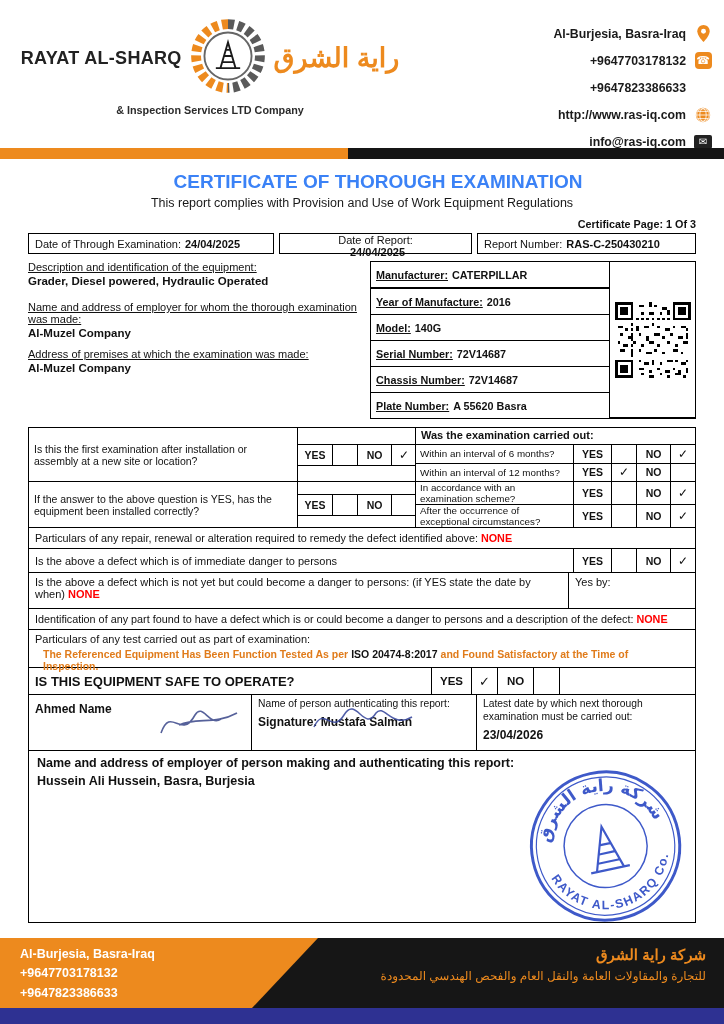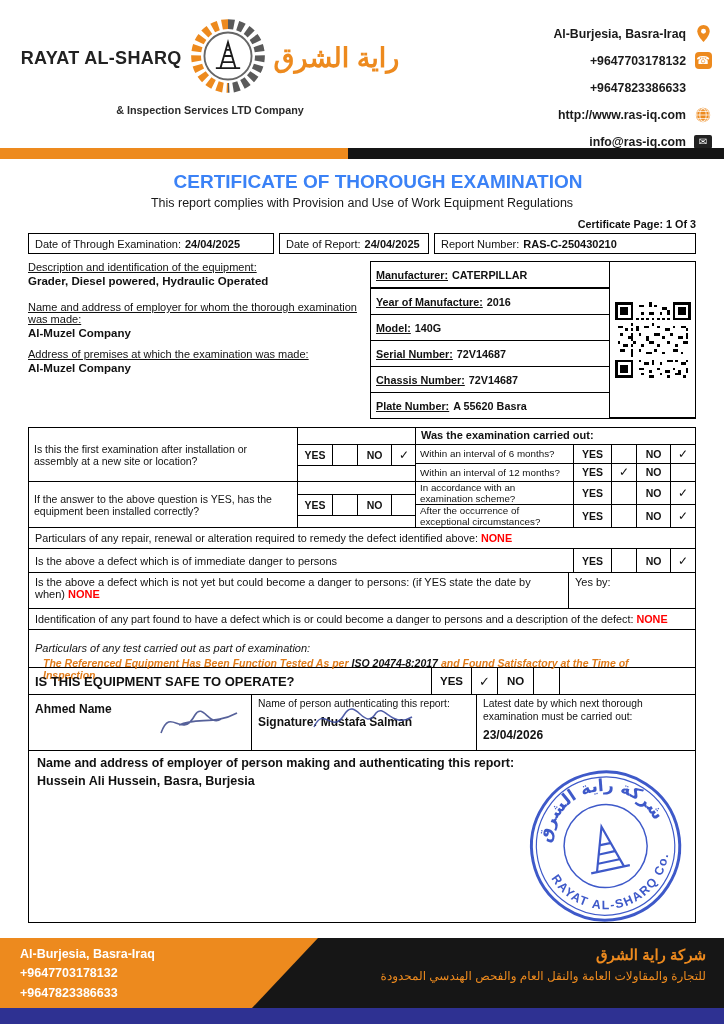--- a/index.html
+++ b/index.html
@@ -29,21 +29,21 @@
   .divider .dark { flex:1; background:#151515; }
   
   .title { text-align:center; font-size:19px; font-weight:800; margin-top:12px; color:#3b82f6;padding-left:32px; }
   .subtitle { text-align:center; font-size:12.5px; margin-top:3px; color:#1a1a1a; }
   .content { width:668px; margin:0 auto; }
   .cert-page { text-align:right; font-size:10.8px; font-weight:600; margin:8px 0 3px; }
   
   .info-row { display:flex; gap:5px; }
   .info-box { border:1px solid #000; height:21px; display:flex; align-items:center; padding:0 6px; font-size:11px; }
   .info-box .val { font-weight:bold; margin-left:4px; }
-  .ib1 { width:246px; } .ib2 { width:150px; } .ib3 { flex:1; }
+  .ib1 { width:246px; } .ib2 { width:193px;flex-direction:column; } .ib3 { flex:1; }
   
   .equip { display:flex; gap:6px; margin-top:7px; min-height:158px; }
   .eq-left { width:336px; }
   .eq-label { font-size:11px; text-decoration:underline; margin-bottom:2px; }
   .eq-value { font-size:11.5px; font-weight:bold; margin-bottom:9px; }
   .eq-right { width:326px; border:1px solid #000; display:flex; flex-direction:column; height:158px; }
   .spec-zone { flex:1; display:flex; }
   .spec-list { flex:1; display:flex; flex-direction:column; }
   .spec-row { flex:1; display:flex; align-items:center; padding:0 5px; border-bottom:1px solid #000; font-size:10.8px; }
   .spec-row .lbl { font-weight:bold; text-decoration:underline; }
@@ -74,21 +74,21 @@
   .rz-box { width:25px; border-left:1px solid #000; display:flex; align-items:center; justify-content:center; font-size:12px; }
   .blockA { height:53px; }
   .blockB { height:46px; }
   .trow { padding:4px 6px; font-size:10.8px; display:block; }
   .red { color:#FF0000; font-weight:bold; margin-left:3px; }
   .drow { height:24px; }
   .dtext { flex:1; display:flex; align-items:center; padding:0 6px; font-size:11px; }
   .etext { flex:1; padding:3px 6px; font-size:11px; }
   .erow { height:36px; }
   .yesby { width:127px; border-left:1px solid #000; padding:3px 6px; font-size:11px; }
-  .grow { display:block; padding:12px 6px; height:38px;font-style:italic; }
+  .grow { display:block; padding:3px 6px; height:38px; }
   .test-label { font-size:11px; }
   .iso-line { margin-top:3px; padding-left:8px; font-size:10.5px; }
   .iso-line .orange-txt { color:#E07B1A; font-weight:600; }
   .iso-line .iso { font-weight:bold; color:#111; }
   .iso-line span { margin-right:3px; }
   .hrow { height:27px; }
   .safetext { width:402px; display:flex; align-items:center; padding:0 6px; font-weight:800; font-size:13px; }
   .hrow .rz-yn { width:40px; font-size:11.5px; }
   .hrow .rz-box { width:26px; font-size:13px; }
   .hrow .filler { flex:1; border-left:1px solid #000; }

